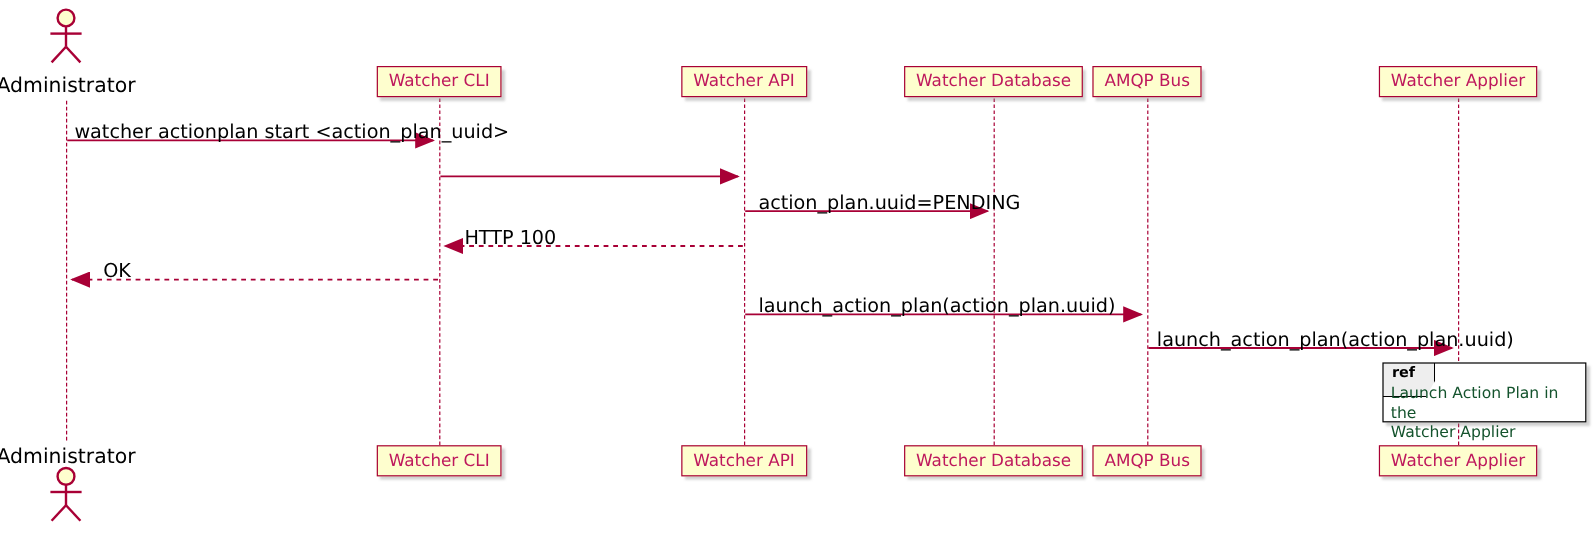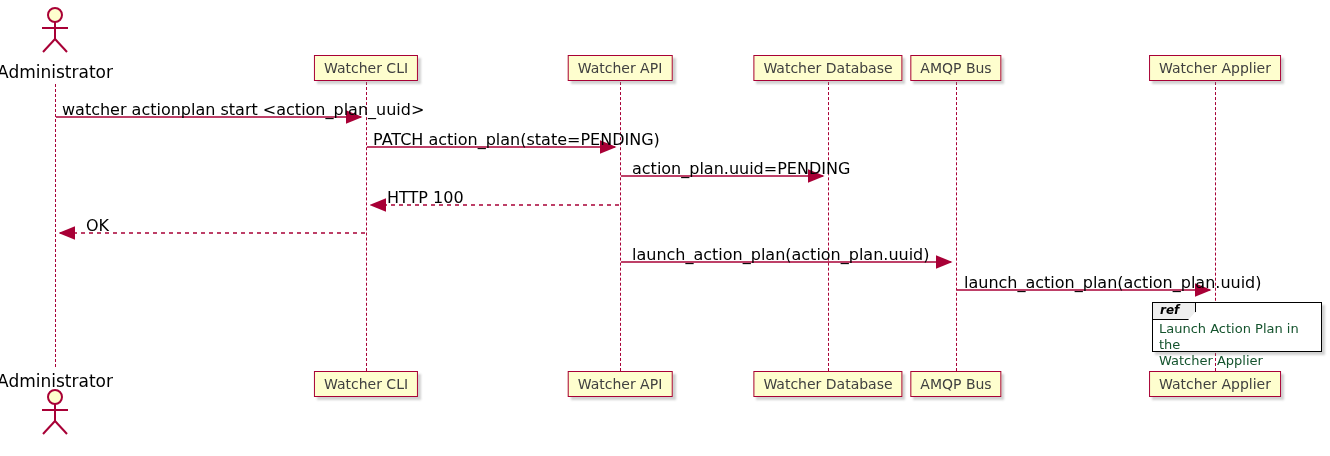--- a/index.html
+++ b/index.html
@@ -3,21 +3,21 @@
 <meta charset="utf-8">
 <style>
   * { margin:0; padding:0; box-sizing:border-box; }
   body { background:#ffffff; font-family:"DejaVu Sans", sans-serif; }
   .canvas {
     position:relative; width:1330px; height:456px; background:#ffffff; overflow:hidden;
   }
   .participant {
     position:absolute; transform:translateX(-50%);
     background:#FEFECE; border:1.5px solid #A80036;
-    padding:4px 9px; font-size:14px; color:#404040; white-space:nowrap;
+    padding:4px 9px; font-size:14px; color:#be185d; white-space:nowrap;
     box-shadow:3px 3px 2px rgba(140,140,140,0.4);
     z-index:3;
   }
   .lifeline {
     position:absolute; width:0; border-left:1px dashed #A80036; z-index:1;
   }
   .msg-label {
     position:absolute; font-size:16px; color:#000; white-space:nowrap; z-index:4;
   }
   .actor-label {
@@ -27,25 +27,25 @@
   .svg-layer {
     position:absolute; left:0; top:0; z-index:2; pointer-events:none;
   }
   .ref-box {
     position:absolute; left:1152px; top:302px; width:170px; height:50px;
     background:#ffffff; border:1.5px solid #000;
     box-shadow:3px 3px 2px rgba(140,140,140,0.4);
     z-index:5;
   }
   .ref-tag {
-    position:absolute; left:-1px; top:-1px; height:18px; min-width:44px;
+    position:absolute; left:-1px; top:-1px; height:29px; min-width:44px;
     background:#EEEEEE; border:1.5px solid #000;
     clip-path:polygon(0 0, 100% 0, 100% 52%, 82% 100%, 0 100%);
     padding:0 14px 0 7px;
-    font-size:12px; font-weight:bold; line-height:15px; color:#000;font-style:italic;
+    font-size:12px; font-weight:bold; line-height:15px; color:#000;
   }
   .ref-text {
     position:absolute; left:6px; top:18px; right:4px;
     font-size:13px; line-height:16px; color:#14532d;
   }
 </style>
 </head>
 <body>
 
 <div class="canvas">
@@ -97,21 +97,20 @@
   <div class="participant" style="left:956px;  top:55px;">AMQP Bus</div>
   <div class="participant" style="left:1215px; top:55px;">Watcher Applier</div>
 
   <div class="participant" style="left:366px;  top:371px;">Watcher CLI</div>
   <div class="participant" style="left:620px;  top:371px;">Watcher API</div>
   <div class="participant" style="left:828px;  top:371px;">Watcher Database</div>
   <div class="participant" style="left:956px;  top:371px;">AMQP Bus</div>
   <div class="participant" style="left:1215px; top:371px;">Watcher Applier</div>
 
   <div class="msg-label" style="left:62px;  top:100px;">watcher actionplan start &lt;action_plan_uuid&gt;</div>
-  <div class="msg-label" style="left:373px; top:130px;">PATCH action_plan(state=PENDING)</div>
   <div class="msg-label" style="left:632px; top:159px;">action_plan.uuid=PENDING</div>
   <div class="msg-label" style="left:387px; top:188px;">HTTP 100</div>
   <div class="msg-label" style="left:70px;  top:216px;margin-left:16px;">OK</div>
   <div class="msg-label" style="left:632px; top:245px;">launch_action_plan(action_plan.uuid)</div>
   <div class="msg-label" style="left:964px; top:273px;">launch_action_plan(action_plan.uuid)</div>
 
   <div class="ref-box">
     <div class="ref-tag">ref</div>
     <div class="ref-text">
       <div>Launch Action Plan in the</div>

